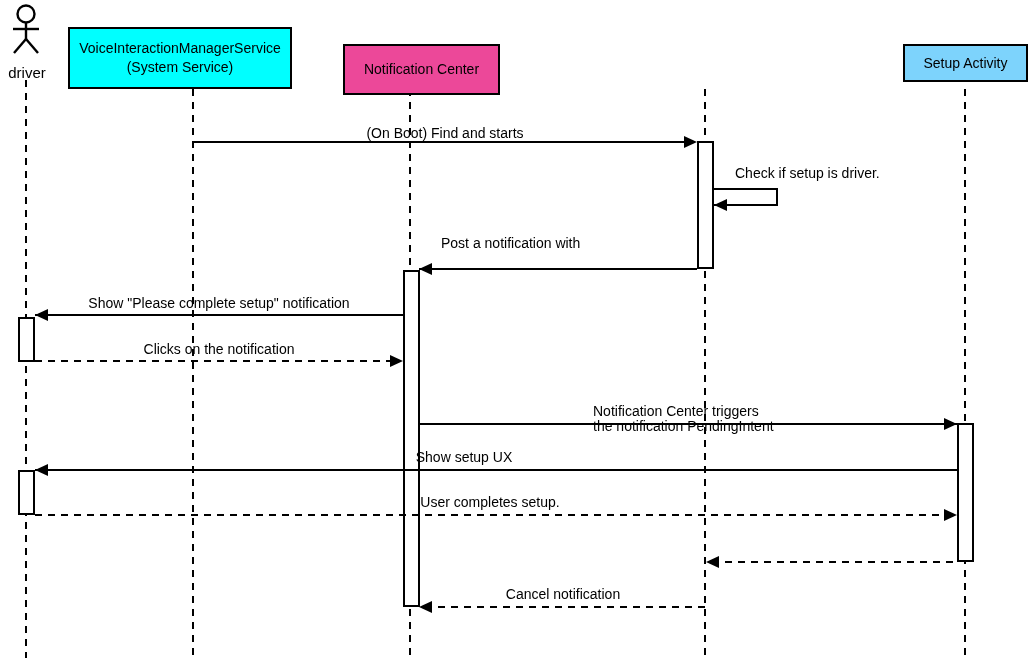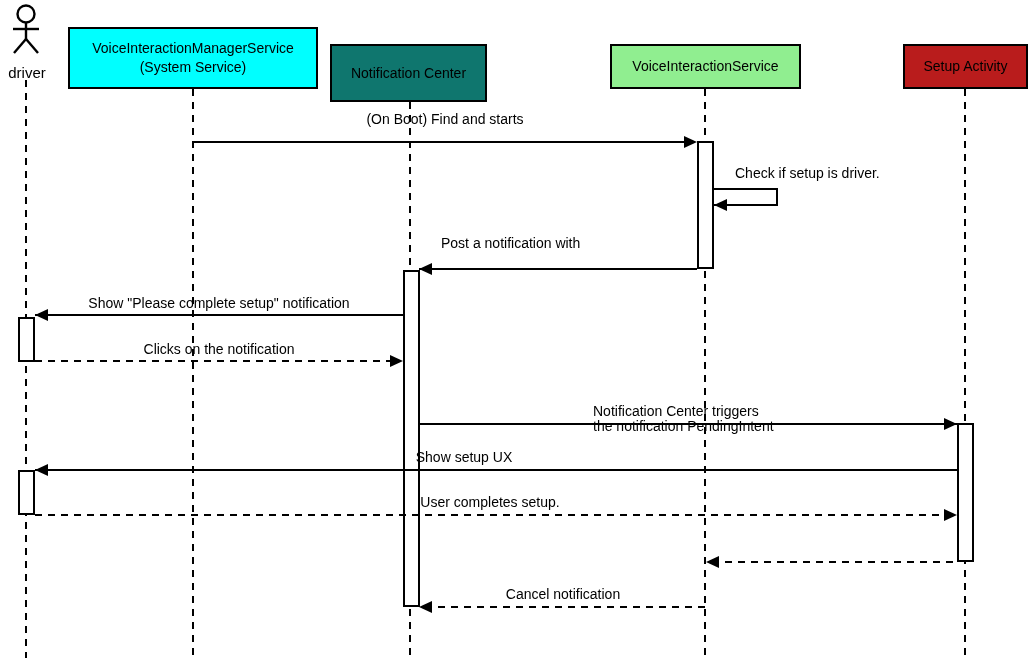--- a/index.html
+++ b/index.html
@@ -41,43 +41,40 @@
 
   <svg class="actor-svg" style="left:6px;top:2px" width="41" height="62" viewBox="0 0 41 62">
     <circle cx="20" cy="12" r="8.5" fill="none" stroke="#000" stroke-width="2.4"></circle>
     <line x1="20" y1="20.5" x2="20" y2="37" stroke="#000" stroke-width="2.4"></line>
     <line x1="7" y1="27" x2="33" y2="27" stroke="#000" stroke-width="2.4"></line>
     <line x1="20" y1="37" x2="8" y2="51" stroke="#000" stroke-width="2.4"></line>
     <line x1="20" y1="37" x2="32" y2="51" stroke="#000" stroke-width="2.4"></line>
   </svg>
   <div class="actor-label" style="left:27px;top:64px">driver</div>
 
-  <div class="pbox" style="left:68px;top:27px;width:250px;height:62px;background:#00FFFF">
+  <div class="pbox" style="left:68px;top:27px;width:224px;height:62px;background:#00FFFF">
     <span>VoiceInteractionManagerService</span>
     <span>(System Service)</span>
   </div>
-  <div class="pbox" style="left:330px;top:44px;width:157px;height:58px;background:#0f766e">
+  <div class="pbox" style="left:343px;top:44px;width:157px;height:51px;background:#ec4899">
     <span>Notification Center</span>
   </div>
-  <div class="pbox" style="left:610px;top:44px;width:191px;height:45px;background:#90EE90">
-    <span>VoiceInteractionService</span>
-  </div>
-  <div class="pbox" style="left:903px;top:44px;width:125px;height:45px;background:#b91c1c">
+  <div class="pbox" style="left:903px;top:44px;width:125px;height:38px;background:#7dd3fc">
     <span>Setup Activity</span>
   </div>
 
   <div class="act" style="left:697px;top:141px;height:128px"></div>
   <div class="act" style="left:403px;top:270px;height:337px"></div>
   <div class="act" style="left:18px;top:317px;height:45px"></div>
   <div class="act" style="left:18px;top:470px;height:45px"></div>
   <div class="act" style="left:957px;top:423px;height:139px"></div>
 
   <div class="msg-line" style="left:194px;top:141px;width:492px"></div>
   <div class="ah right" style="left:684px;top:136px"></div>
-  <div class="mlabel center" style="left:445px;top:112px">(On Boot) Find and starts</div>
+  <div class="mlabel center" style="left:445px;top:126px">(On Boot) Find and starts</div>
 
   <div class="self-loop" style="left:713px;top:188px;width:65px;height:18px"></div>
   <div class="ah left" style="left:714px;top:199px"></div>
   <div class="mlabel" style="left:735px;top:166px">Check if setup is driver.</div>
 
   <div class="msg-line" style="left:419px;top:268px;width:278px"></div>
   <div class="ah left" style="left:419px;top:263px"></div>
   <div class="mlabel" style="left:441px;top:236px">
     <div>Post a notification with</div>
   </div>

